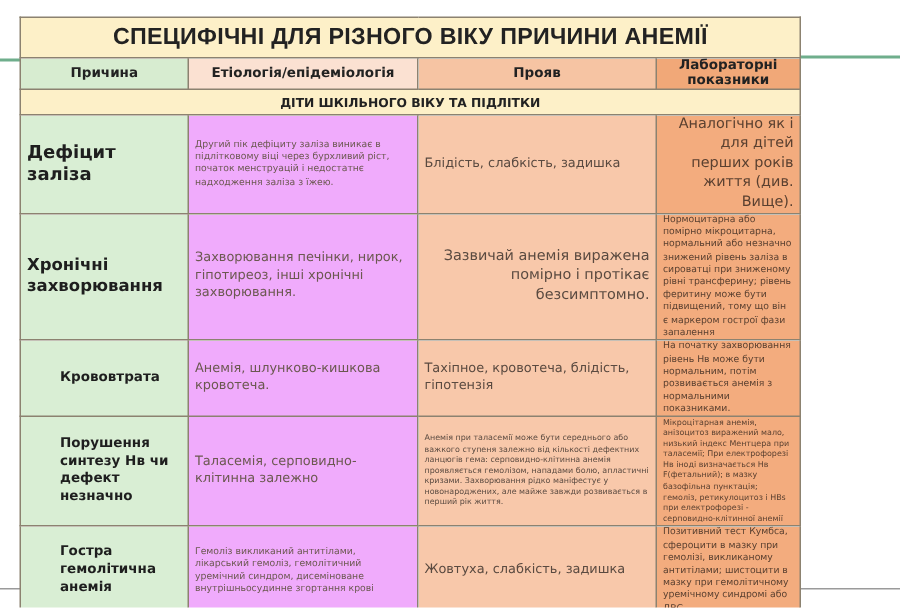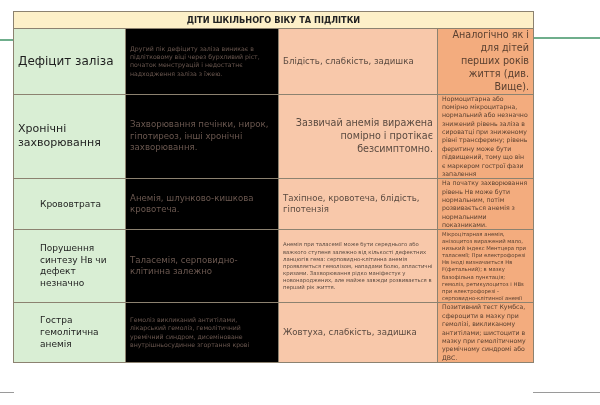--- a/index.html
+++ b/index.html
@@ -12,22 +12,22 @@
   table { position:absolute; left:13px; top:11px; width:520px; border-collapse:collapse; table-layout:fixed; }
   td, th { border:1px solid #8c8270; padding:0 4px; vertical-align:middle; overflow:hidden; }
   .title { background:#fdf0c8; height:26px; text-align:center; font-family:"Liberation Sans", sans-serif;
            font-weight:bold; font-size:15.5px; letter-spacing:0.2px; color:#222; }
   .hdr th { height:17px; font-size:9px; font-weight:bold; text-align:center; color:#222; }
   .hdr .c1 { background:#d7ecd0; }
   .hdr .c2 { background:#fbe1d2; }
   .hdr .c3 { background:#f6c4a3; }
   .hdr .c4 { background:#f1a878; }
   .section { background:#fdf0c8; height:16px; text-align:center; font-size:8.2px; font-weight:bold; color:#222;margin-top:14px; }
-  .r td.c1 { background:#d9eed4; font-weight:normal; font-size:11px; color:#1e1e1e; line-height:1.3; }
-  .r td.c2 { background:#000000; color:#6b5850; }
+  .r td.c1 { background:#d9eed4; font-weight:bold; font-size:11px; color:#1e1e1e; line-height:1.3; }
+  .r td.c2 { background:#f0abfc; color:#6b5850; }
   .r td.c3 { background:#f8c8aa; color:#5a4a40; }
   .r td.c4 { background:#f3ac7e; color:#5a4030; }
   .fs-xs { font-size:6.2px; line-height:1.35; }
   .fs-m { font-size:8.6px; line-height:1.35; }
   .fs-l { font-size:9.6px; line-height:1.35;text-align:right; }
   .c1.small { font-size:9px !important;padding-left:26px; }
   .c1.big { font-size:12px !important; }
 </style>
 </head>
 <body>
@@ -38,20 +38,29 @@
 <div class="deco-line-bottom-right"></div>
 
 <table>
   <colgroup>
     <col style="width:112px">
     <col style="width:153px">
     <col style="width:159px">
     <col style="width:96px">
   </colgroup>
   <tbody>
+      <tr>
+    <td colspan="4" class="title">СПЕЦИФІЧНІ ДЛЯ РІЗНОГО ВІКУ ПРИЧИНИ АНЕМІЇ</td>
+  </tr>
+  <tr class="hdr">
+    <th class="c1">Причина</th>
+    <th class="c2">Етіологія/епідеміологія</th>
+    <th class="c3">Прояв</th>
+    <th class="c4">Лабораторні показники</th>
+  </tr>
   <tr>
     <td colspan="4" class="section">ДІТИ ШКІЛЬНОГО ВІКУ ТА ПІДЛІТКИ</td>
   </tr>
 
   <tr class="r" style="height:48px">
     <td class="c1 big">Дефіцит заліза</td>
     <td class="c2 fs-xs">Другий пік дефіциту заліза виникає в підлітковому віці через бурхливий ріст, початок менструацій і недостатнє надходження заліза з їжею.</td>
     <td class="c3 fs-m">Блідість, слабкість, задишка</td>
     <td class="c4 fs-l">Аналогічно як і для дітей перших років життя (див. Вище).</td>
   </tr>

